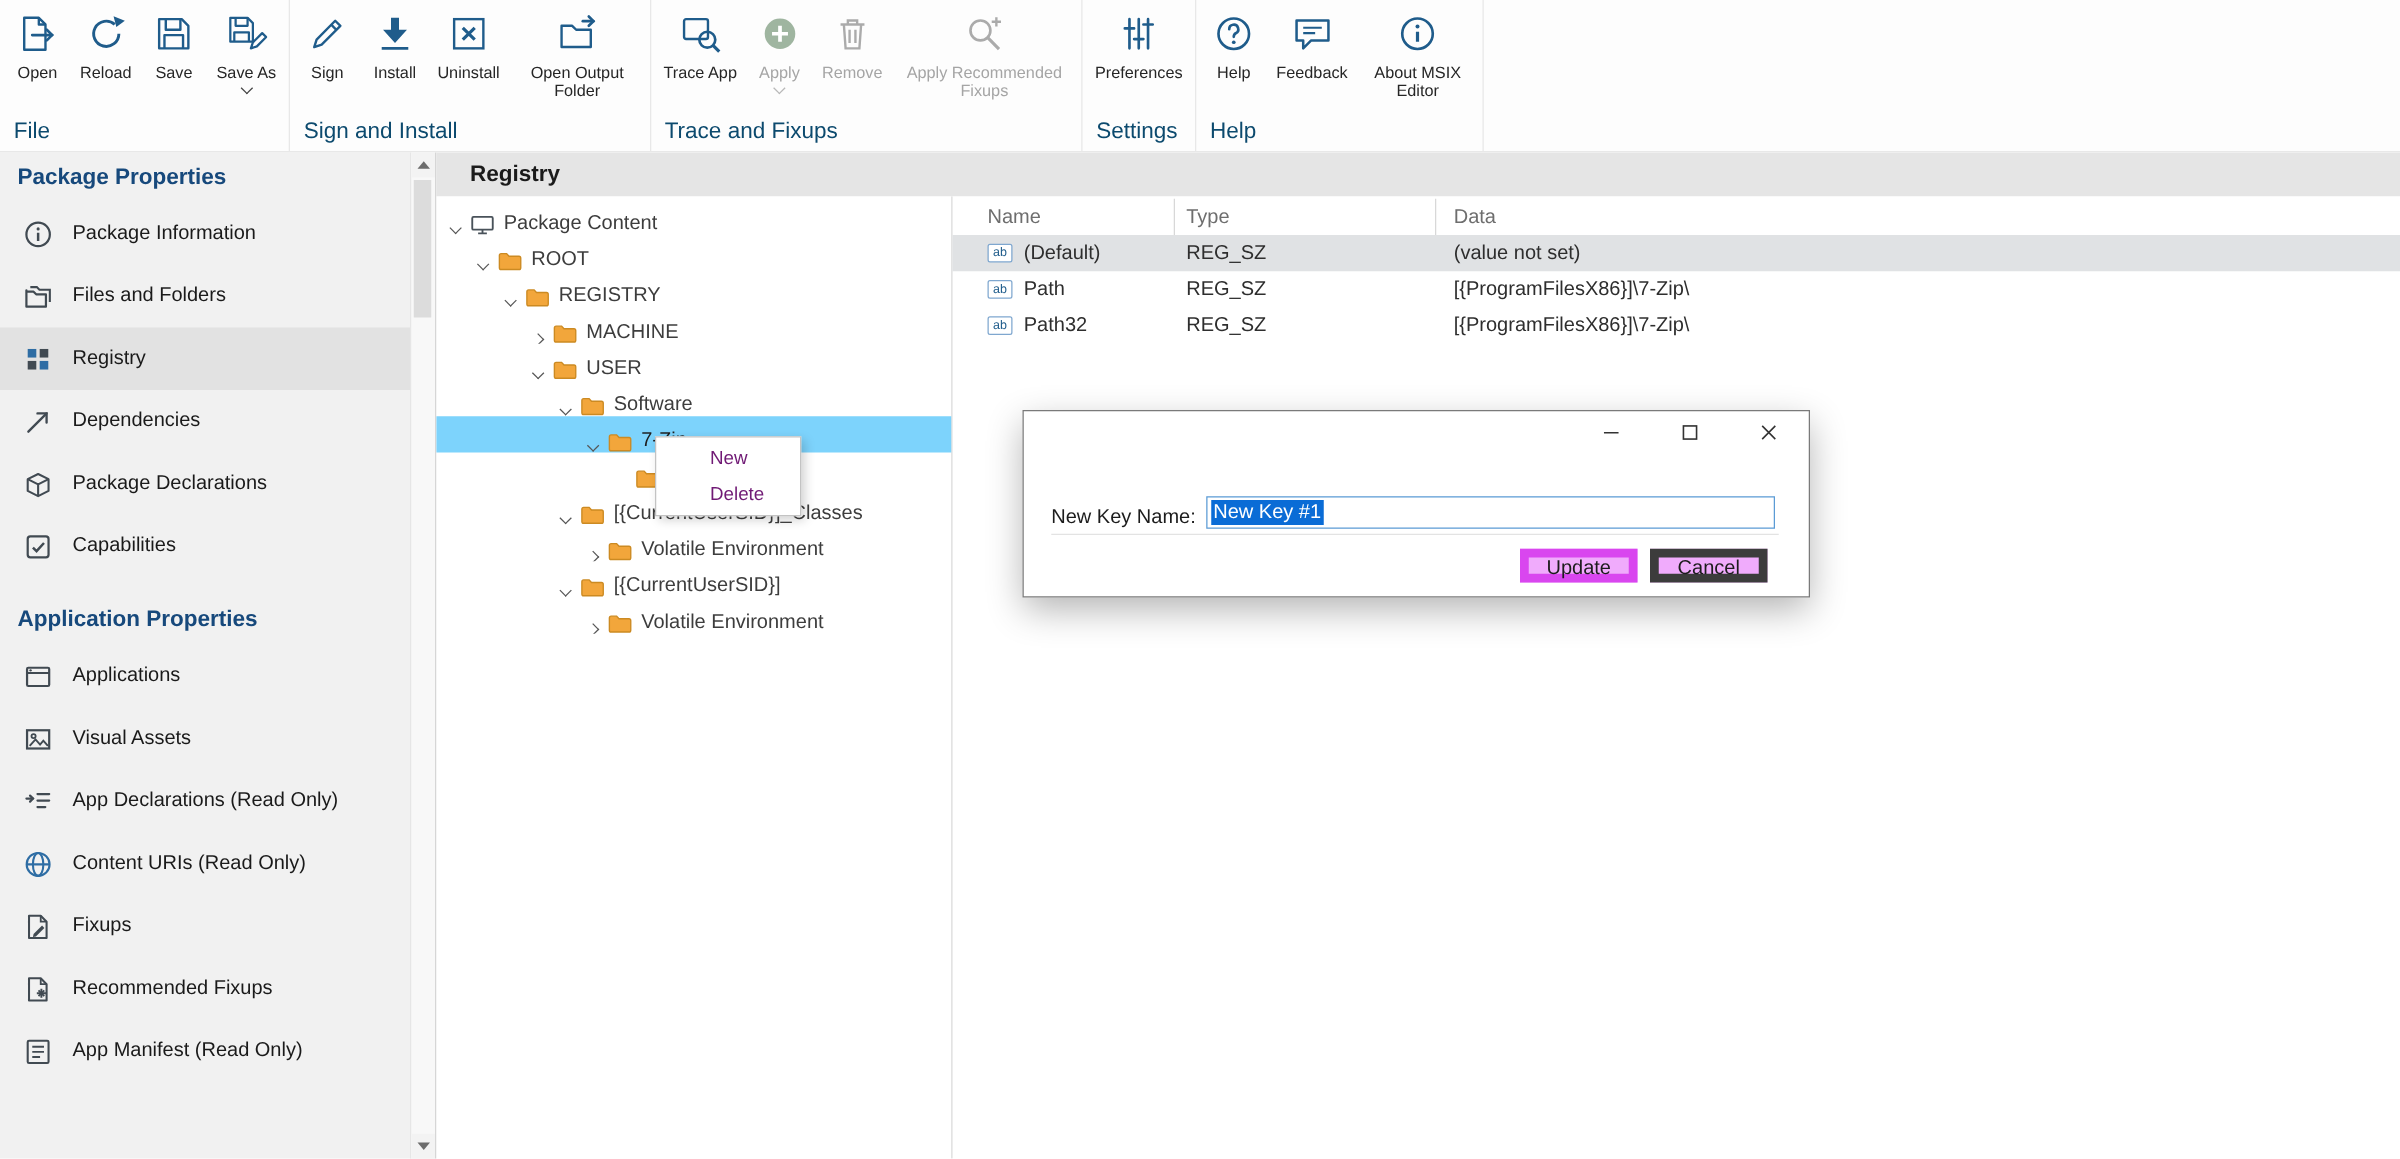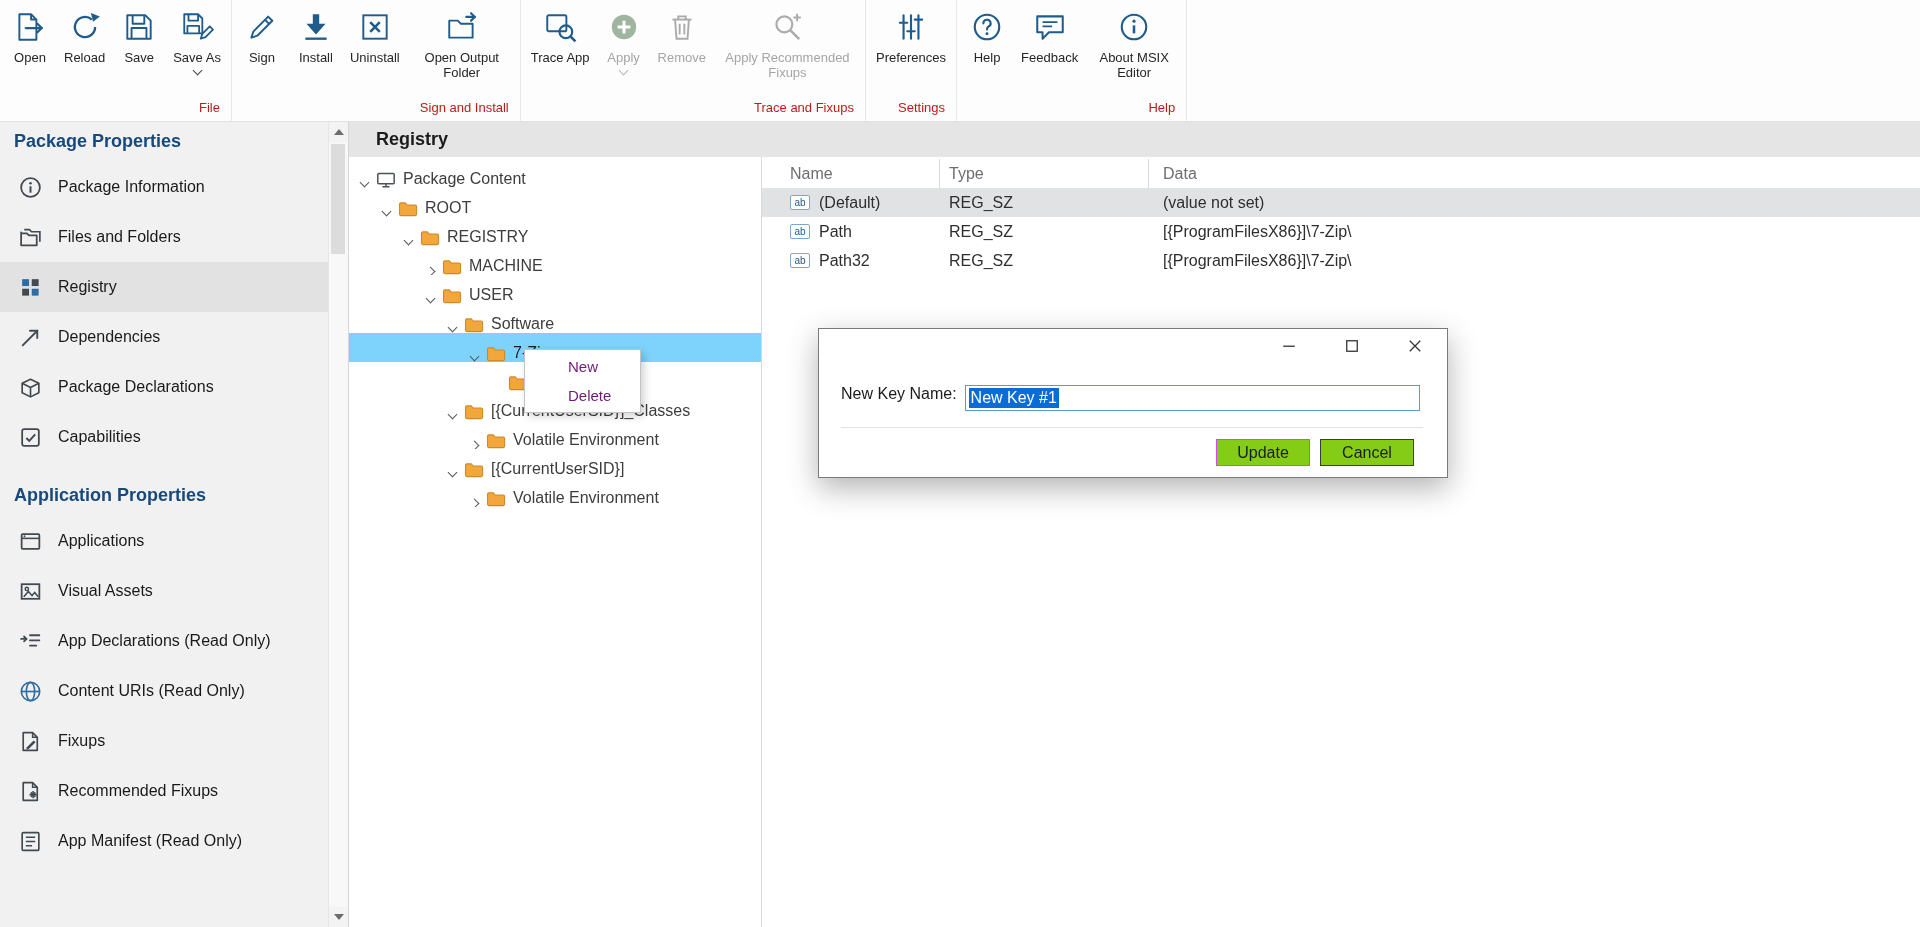--- a/index.html
+++ b/index.html
@@ -11,21 +11,21 @@
 .rgroup{display:flex;flex-direction:column;border-right:1px solid #e8e8e8;padding:0 3px}
 .rbuttons{flex:1;display:flex;align-items:flex-start;justify-content:center}
 .rbtn{display:flex;flex-direction:column;align-items:center;padding:7px 7px 2px;min-width:54px;cursor:default}
 .ricon{height:40px;display:flex;align-items:center;justify-content:center}
 .ricon svg{width:34px;height:34px}
 .rlabel{font-size:13px;color:#262626;text-align:center;line-height:1.18;margin-top:3px;max-width:92px}
 .rlabel.mw60{max-width:60px}.rlabel.mw84{max-width:84px}.rlabel.mw96{max-width:96px}.rlabel.mw135{max-width:135px}
 .rbtn.disabled .rlabel{color:#a5a5a5}
 .ddchev{width:7px;height:7px;border-right:1.5px solid #444;border-bottom:1.5px solid #444;transform:rotate(45deg);margin-top:2px}
 .rbtn.disabled .ddchev{border-color:#b8b8b8}
-.rgl{font-size:13px;color:#b91c1c;text-align:right;padding:2px 8px 6px}
+.rgl{font-size:18px;color:#0c4a6e;text-align:left;padding:2px 8px 6px}
 
 
 .sidebar{position:absolute;top:122px;left:0;width:348px;bottom:0;background:#f1f1f1}
 .sb-inner{position:absolute;top:0;left:0;right:20px;bottom:0}
 .sb-title{font-size:18px;font-weight:bold;color:#17497c;padding:9px 0 10px 14px}
 .sb-title.mt{margin-top:14px}
 .sb-item{height:50px;display:flex;align-items:center;padding-left:17px;gap:15px;cursor:default}
 .sb-item.sel{background:#e2e2e2}
 .slabel{font-size:16px;color:#1a1a1a;white-space:nowrap}
 .sicon{width:26px;height:26px;display:flex;align-items:center;justify-content:center;flex:none}
@@ -73,27 +73,27 @@
 
 
 .context-menu{position:absolute;left:524px;top:349px;width:117px;background:#fff;border:1px solid #c3c3c3;box-shadow:3px 3px 8px rgba(0,0,0,.18);padding:2px 0;z-index:40}
 .cm-item{height:29px;line-height:29px;padding-left:43px;font-size:15px;color:#701a75;cursor:default}
 
 
 .dialog{position:absolute;left:818px;top:328px;width:630px;height:150px;background:#fff;border:1px solid #7a7a7a;box-shadow:0 10px 28px rgba(0,0,0,.3);z-index:50}
 .dlg-controls{position:absolute;top:8px;right:24px;display:flex;gap:47px}
 .dlg-btn{width:16px;height:18px;display:flex;align-items:center;justify-content:center;cursor:default}
 .dlg-btn svg{width:14px;height:14px}
-.dlg-row{position:absolute;top:56px;left:22px;right:27px;display:flex;align-items:flex-start}
+.dlg-row{position:absolute;top:68px;left:22px;right:27px;display:flex;align-items:flex-end}
 .dlg-label{font-size:16px;color:#1c1c1c;margin-right:8px;white-space:nowrap}
 .dlg-input{flex:1;height:26px;border:1px solid #5b9bd5;background:#fff;display:flex;align-items:center;padding-left:3px}
 .seltext{background:#0a6cd6;color:#fff;font-size:16px;padding:1px 2px}
 .dlg-sep{position:absolute;left:22px;right:24px;top:98px;border-top:1px solid #e3e3e3}
 .dlg-actions{position:absolute;top:110px;right:33px;display:flex;gap:10px}
-.dlg-actions button{width:94px;height:27px;font-size:16px;font-family:inherit;background:#84cc16;border:1px solid #d946ef;color:#1c1c1c;cursor:default}
+.dlg-actions button{width:94px;height:27px;font-size:16px;font-family:inherit;background:#f0abfc;border:7px solid #d946ef;color:#1c1c1c;cursor:default}
 .dlg-actions button.dark{border-color:#3c3c3c}
 </style>
 </head>
 <body>
 
 <div class="app">
 
   <div class="ribbon">
 
     <div class="rgroup">

